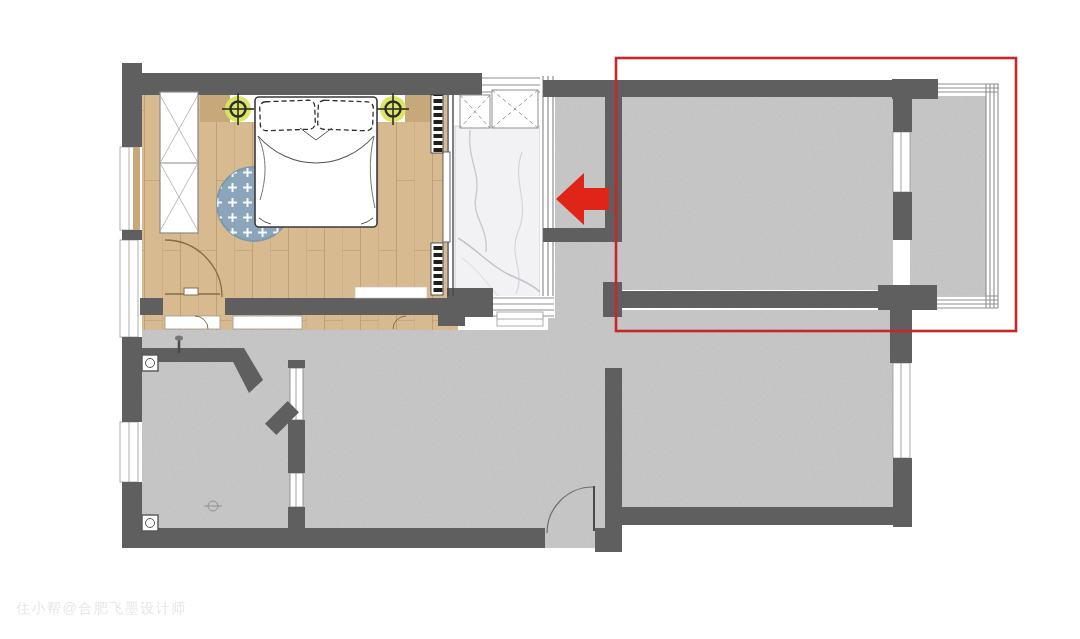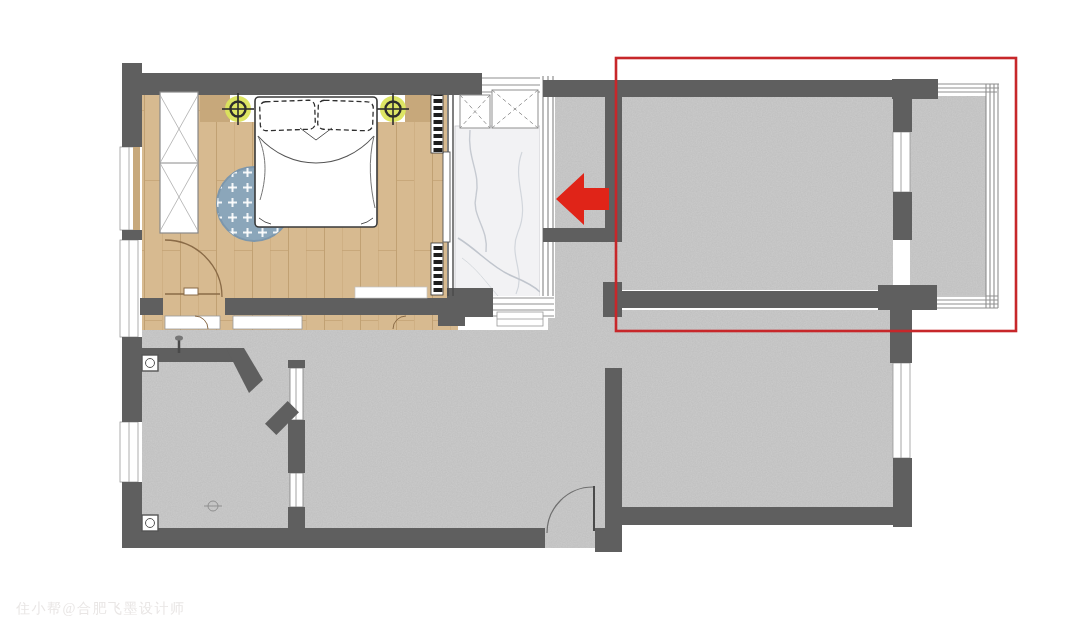--- a/index.html
+++ b/index.html
@@ -1,17 +1,17 @@
 <!DOCTYPE html>
 <html><head>
 <meta charset="utf-8">
 <style>
   html,body{margin:0;padding:0;background:#ffffff;}
   .canvas{position:relative;width:1080px;height:639px;background:#fff;overflow:hidden;
-          font-family:Liberation Serif, serif;}
+          font-family:Liberation Sans, sans-serif;}
   .canvas svg{position:absolute;left:0;top:0;}
   .watermark{position:absolute;left:16px;top:600px;font-size:14px;letter-spacing:1.5px;
              color:#e9e6e5;user-select:none;}
 </style>
 </head>
 <body>
 
 <div class="canvas">
 <svg width="1080" height="639" viewBox="0 0 1080 639">
   <defs>

